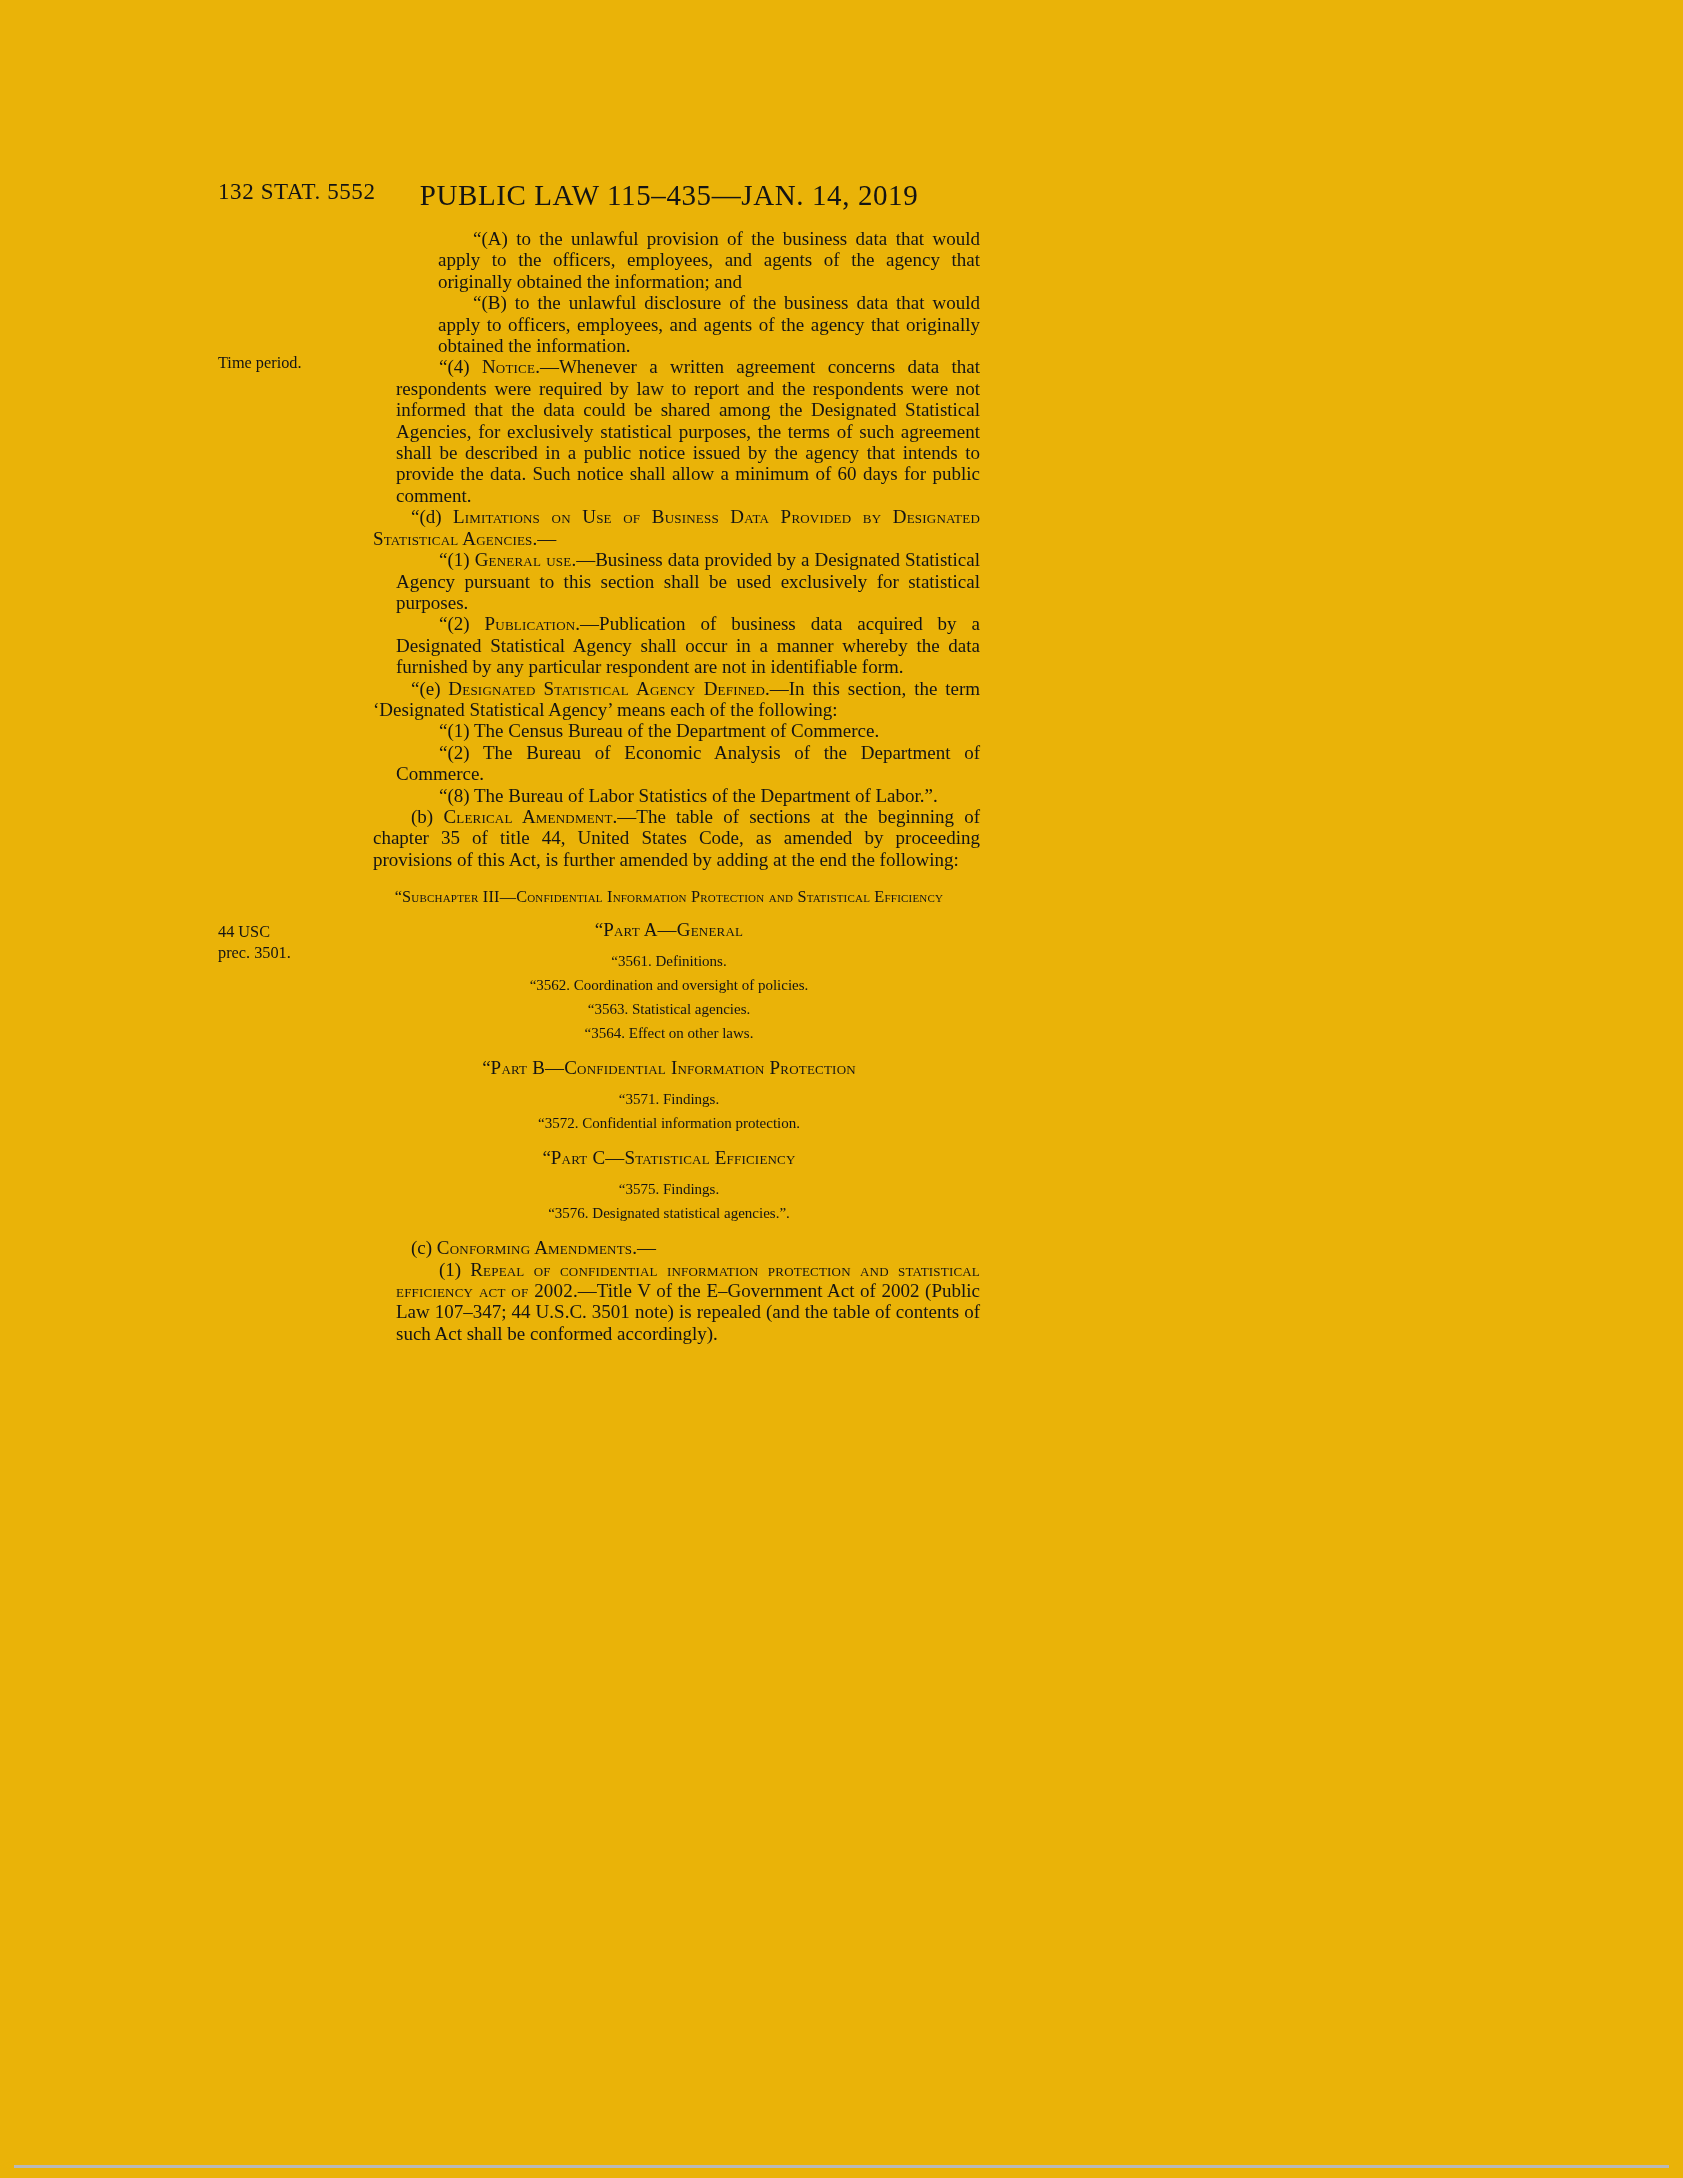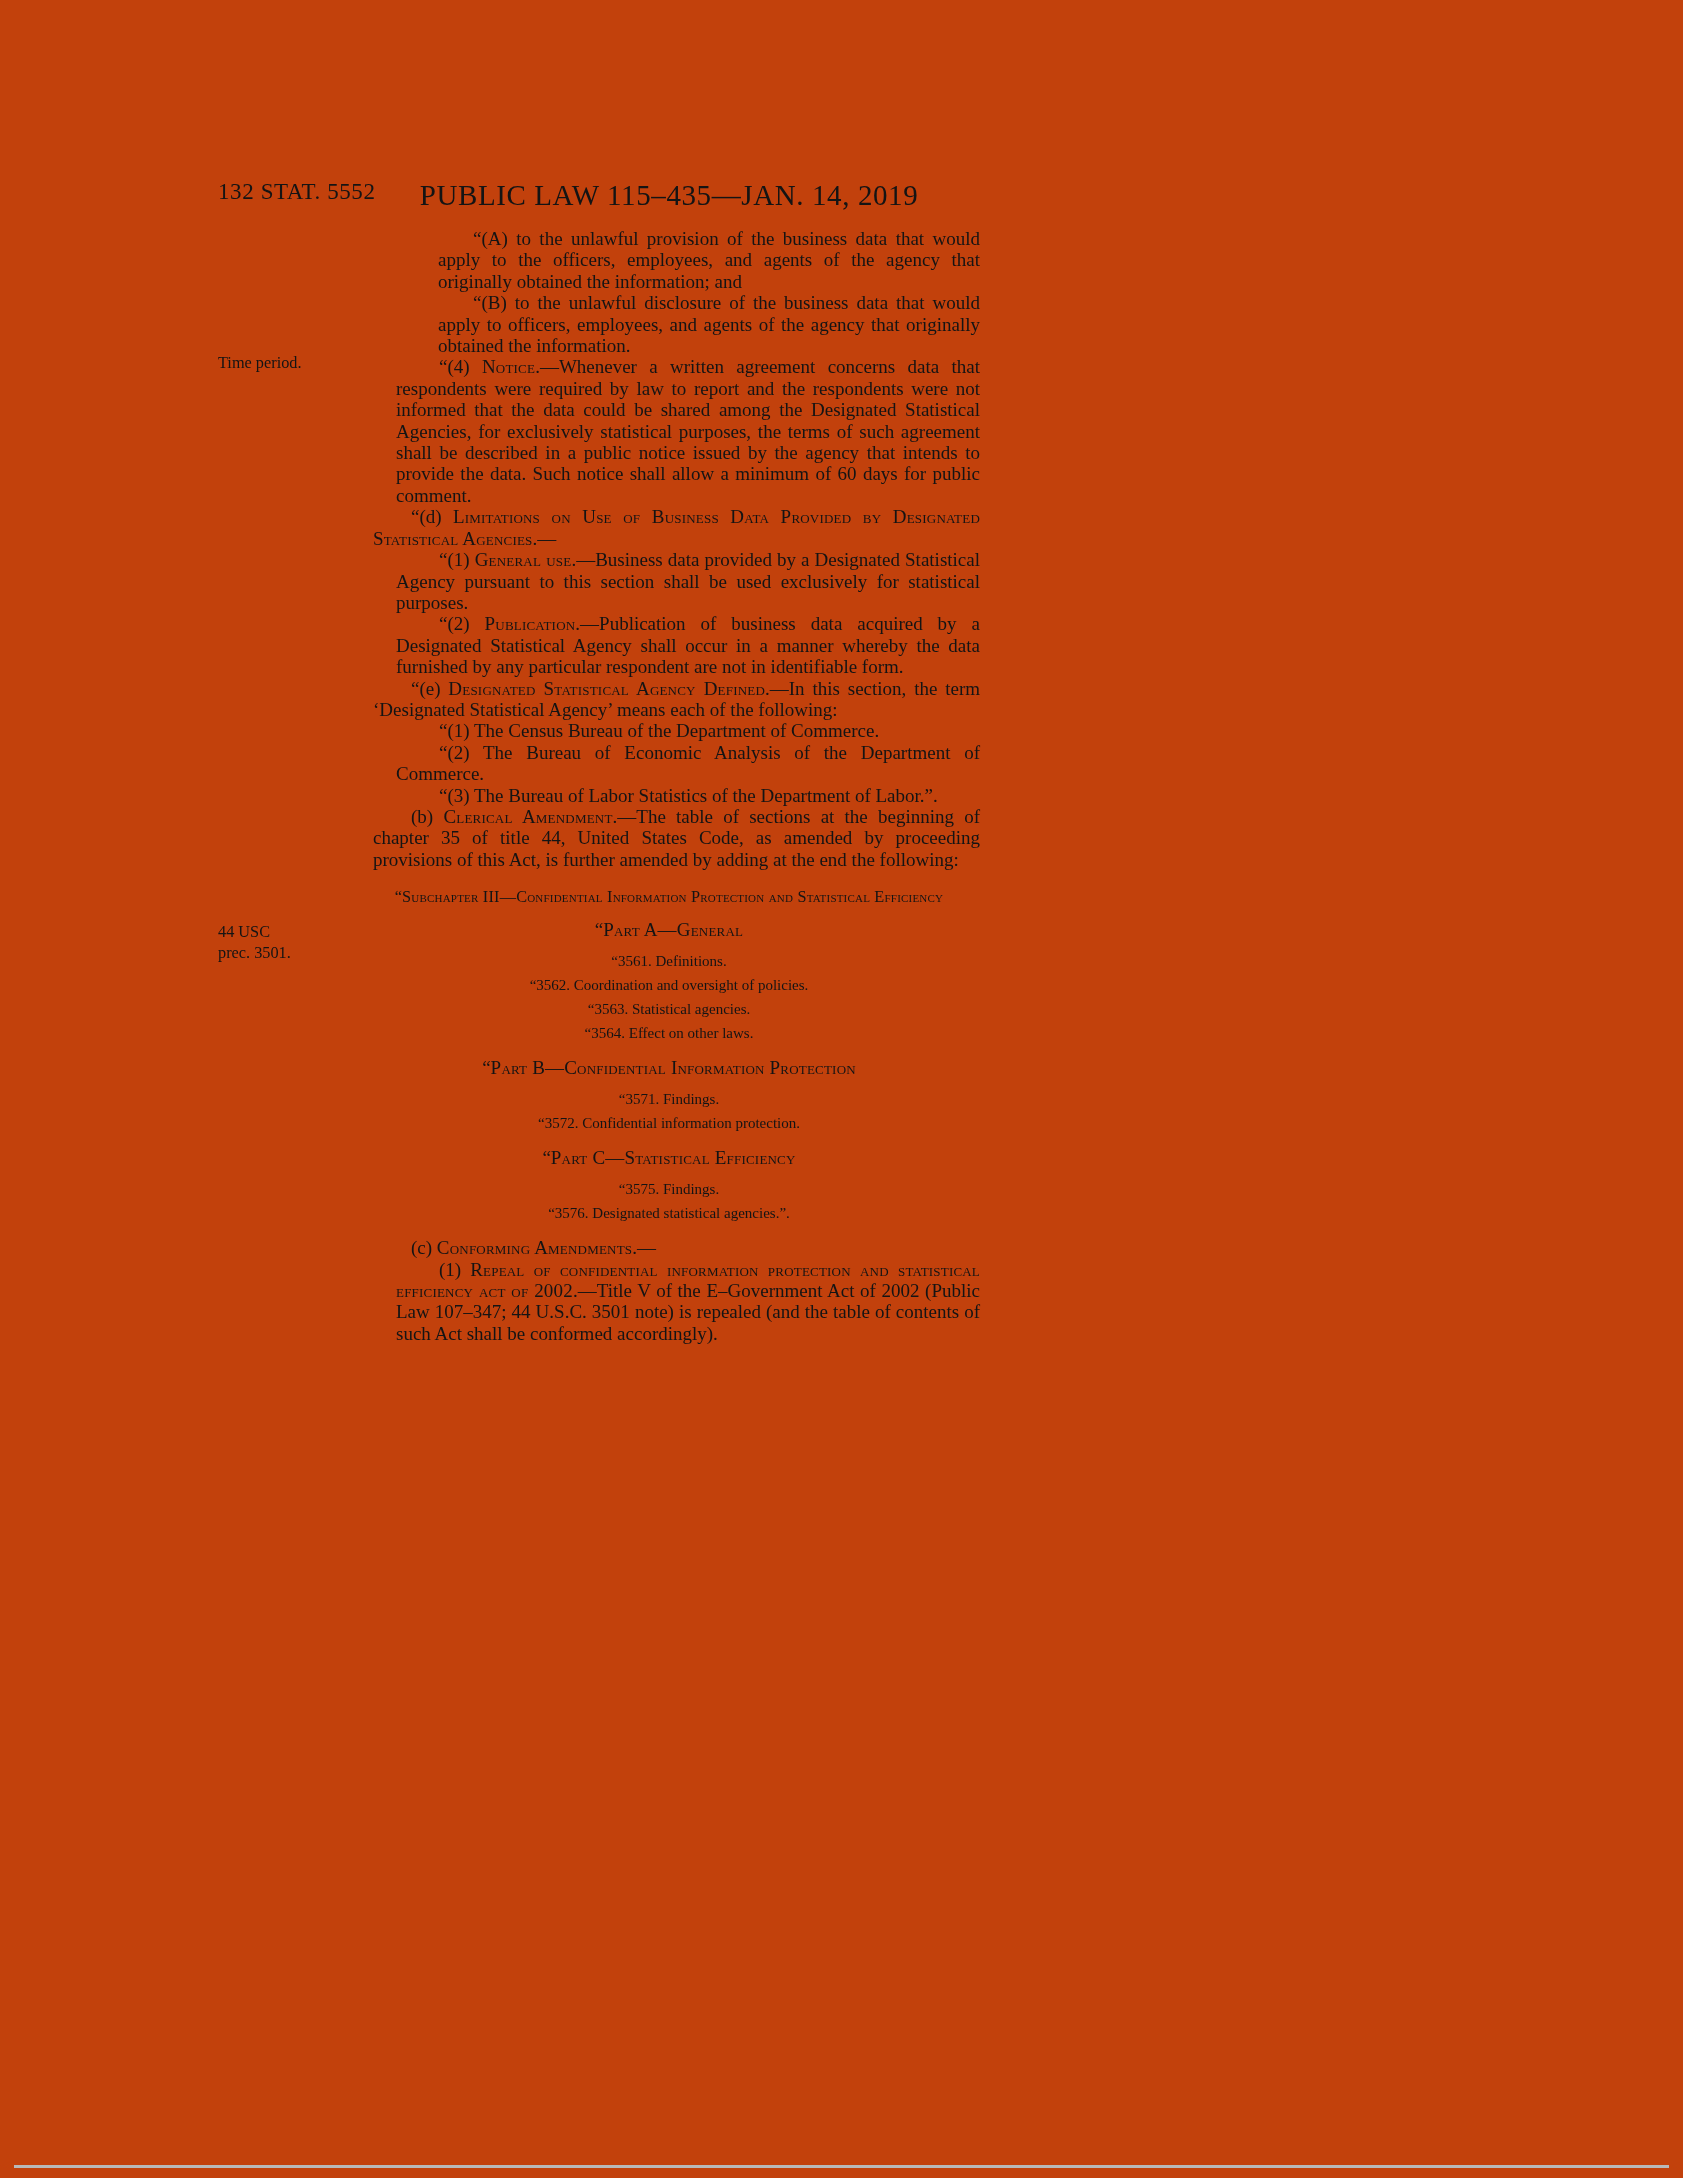--- a/index.html
+++ b/index.html
@@ -1,20 +1,20 @@
 <!DOCTYPE html>
 <html><head>
 <meta charset="utf-8">
 <style>
   html,body { margin:0; padding:0; background:#e8e8e8; }
   .page {
     position: relative;
     width: 1683px;
     height: 2178px;
-    background: #c2410c;
+    background: #eab308;
     font-family: "Liberation Serif", serif;
     color: #141414;
     overflow: hidden;
   }
   .header-stat {
     position: absolute;
     left: 218px;
     top: 179px;
     font-size: 23px;
     letter-spacing: 0.6px;
@@ -105,21 +105,21 @@
   <div class="body-col">
       <p class="para lvl2"><span>“(A) to the unlawful provision of the business data that would apply to the officers, employees, and agents of the agency that originally obtained the information; and</span></p>
       <p class="para lvl2"><span>“(B) to the unlawful disclosure of the business data that would apply to officers, employees, and agents of the agency that originally obtained the information.</span></p>
       <p class="para lvl1"><span>“(4) </span><span class="sc">Notice</span><span>.—Whenever a written agreement concerns data that respondents were required by law to report and the respondents were not informed that the data could be shared among the Designated Statistical Agencies, for exclusively statistical purposes, the terms of such agreement shall be described in a public notice issued by the agency that intends to provide the data. Such notice shall allow a minimum of 60 days for public comment.</span></p>
       <p class="para lvl0"><span>“(d) </span><span class="sc">Limitations on Use of Business Data Provided by Designated Statistical Agencies</span><span>.—</span></p>
       <p class="para lvl1"><span>“(1) </span><span class="sc">General use</span><span>.—Business data provided by a Designated Statistical Agency pursuant to this section shall be used exclusively for statistical purposes.</span></p>
       <p class="para lvl1"><span>“(2) </span><span class="sc">Publication</span><span>.—Publication of business data acquired by a Designated Statistical Agency shall occur in a manner whereby the data furnished by any particular respondent are not in identifiable form.</span></p>
       <p class="para lvl0"><span>“(e) </span><span class="sc">Designated Statistical Agency Defined</span><span>.—In this section, the term ‘Designated Statistical Agency’ means each of the following:</span></p>
       <p class="para lvl1"><span>“(1) The Census Bureau of the Department of Commerce.</span></p>
       <p class="para lvl1"><span>“(2) The Bureau of Economic Analysis of the Department of Commerce.</span></p>
-      <p class="para lvl1"><span>“(3) The Bureau of Labor Statistics of the Department of Labor.”.</span></p>
+      <p class="para lvl1"><span>“(8) The Bureau of Labor Statistics of the Department of Labor.”.</span></p>
       <p class="para lvl0"><span>(b) </span><span class="sc">Clerical Amendment</span><span>.—The table of sections at the beginning of chapter 35 of title 44, United States Code, as amended by proceeding provisions of this Act, is further amended by adding at the end the following:</span></p>
       <p class="toc-sub"><span>“</span><span class="sc">Subchapter III—Confidential Information Protection and Statistical Efficiency</span></p>
       <p class="toc-heading"><span>“</span><span class="sc">Part A—General</span></p>
       <p class="toc-item"><span>“3561. Definitions.</span></p>
       <p class="toc-item"><span>“3562. Coordination and oversight of policies.</span></p>
       <p class="toc-item"><span>“3563. Statistical agencies.</span></p>
       <p class="toc-item"><span>“3564. Effect on other laws.</span></p>
       <p class="toc-heading"><span>“</span><span class="sc">Part B—Confidential Information Protection</span></p>
       <p class="toc-item"><span>“3571. Findings.</span></p>
       <p class="toc-item"><span>“3572. Confidential information protection.</span></p>

